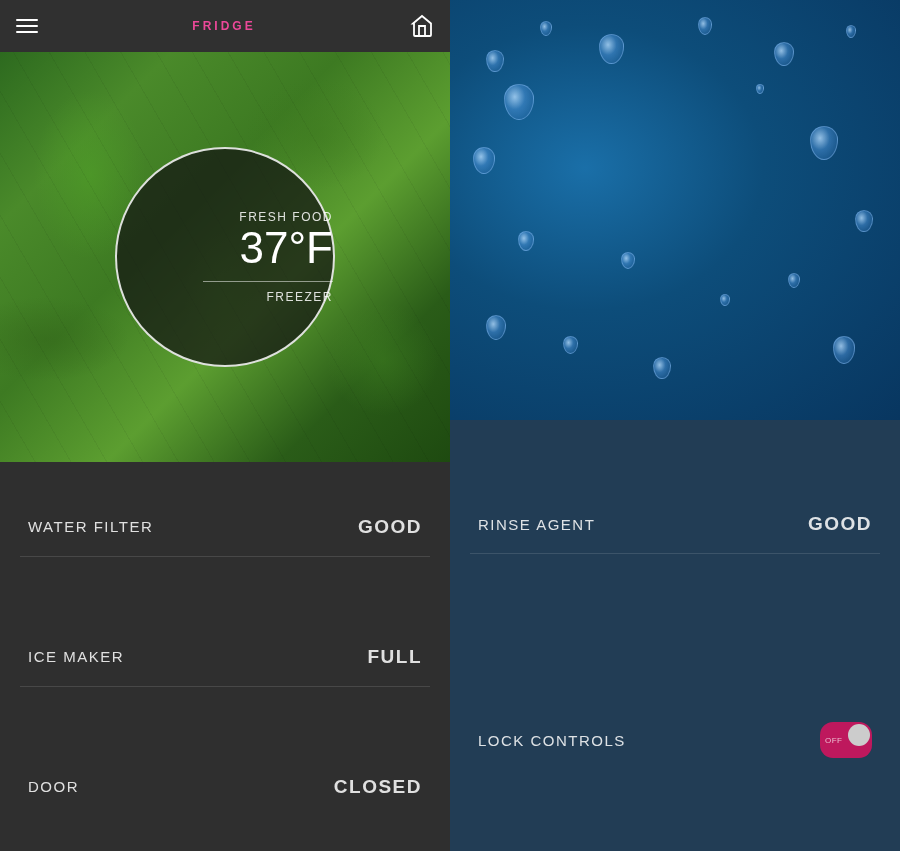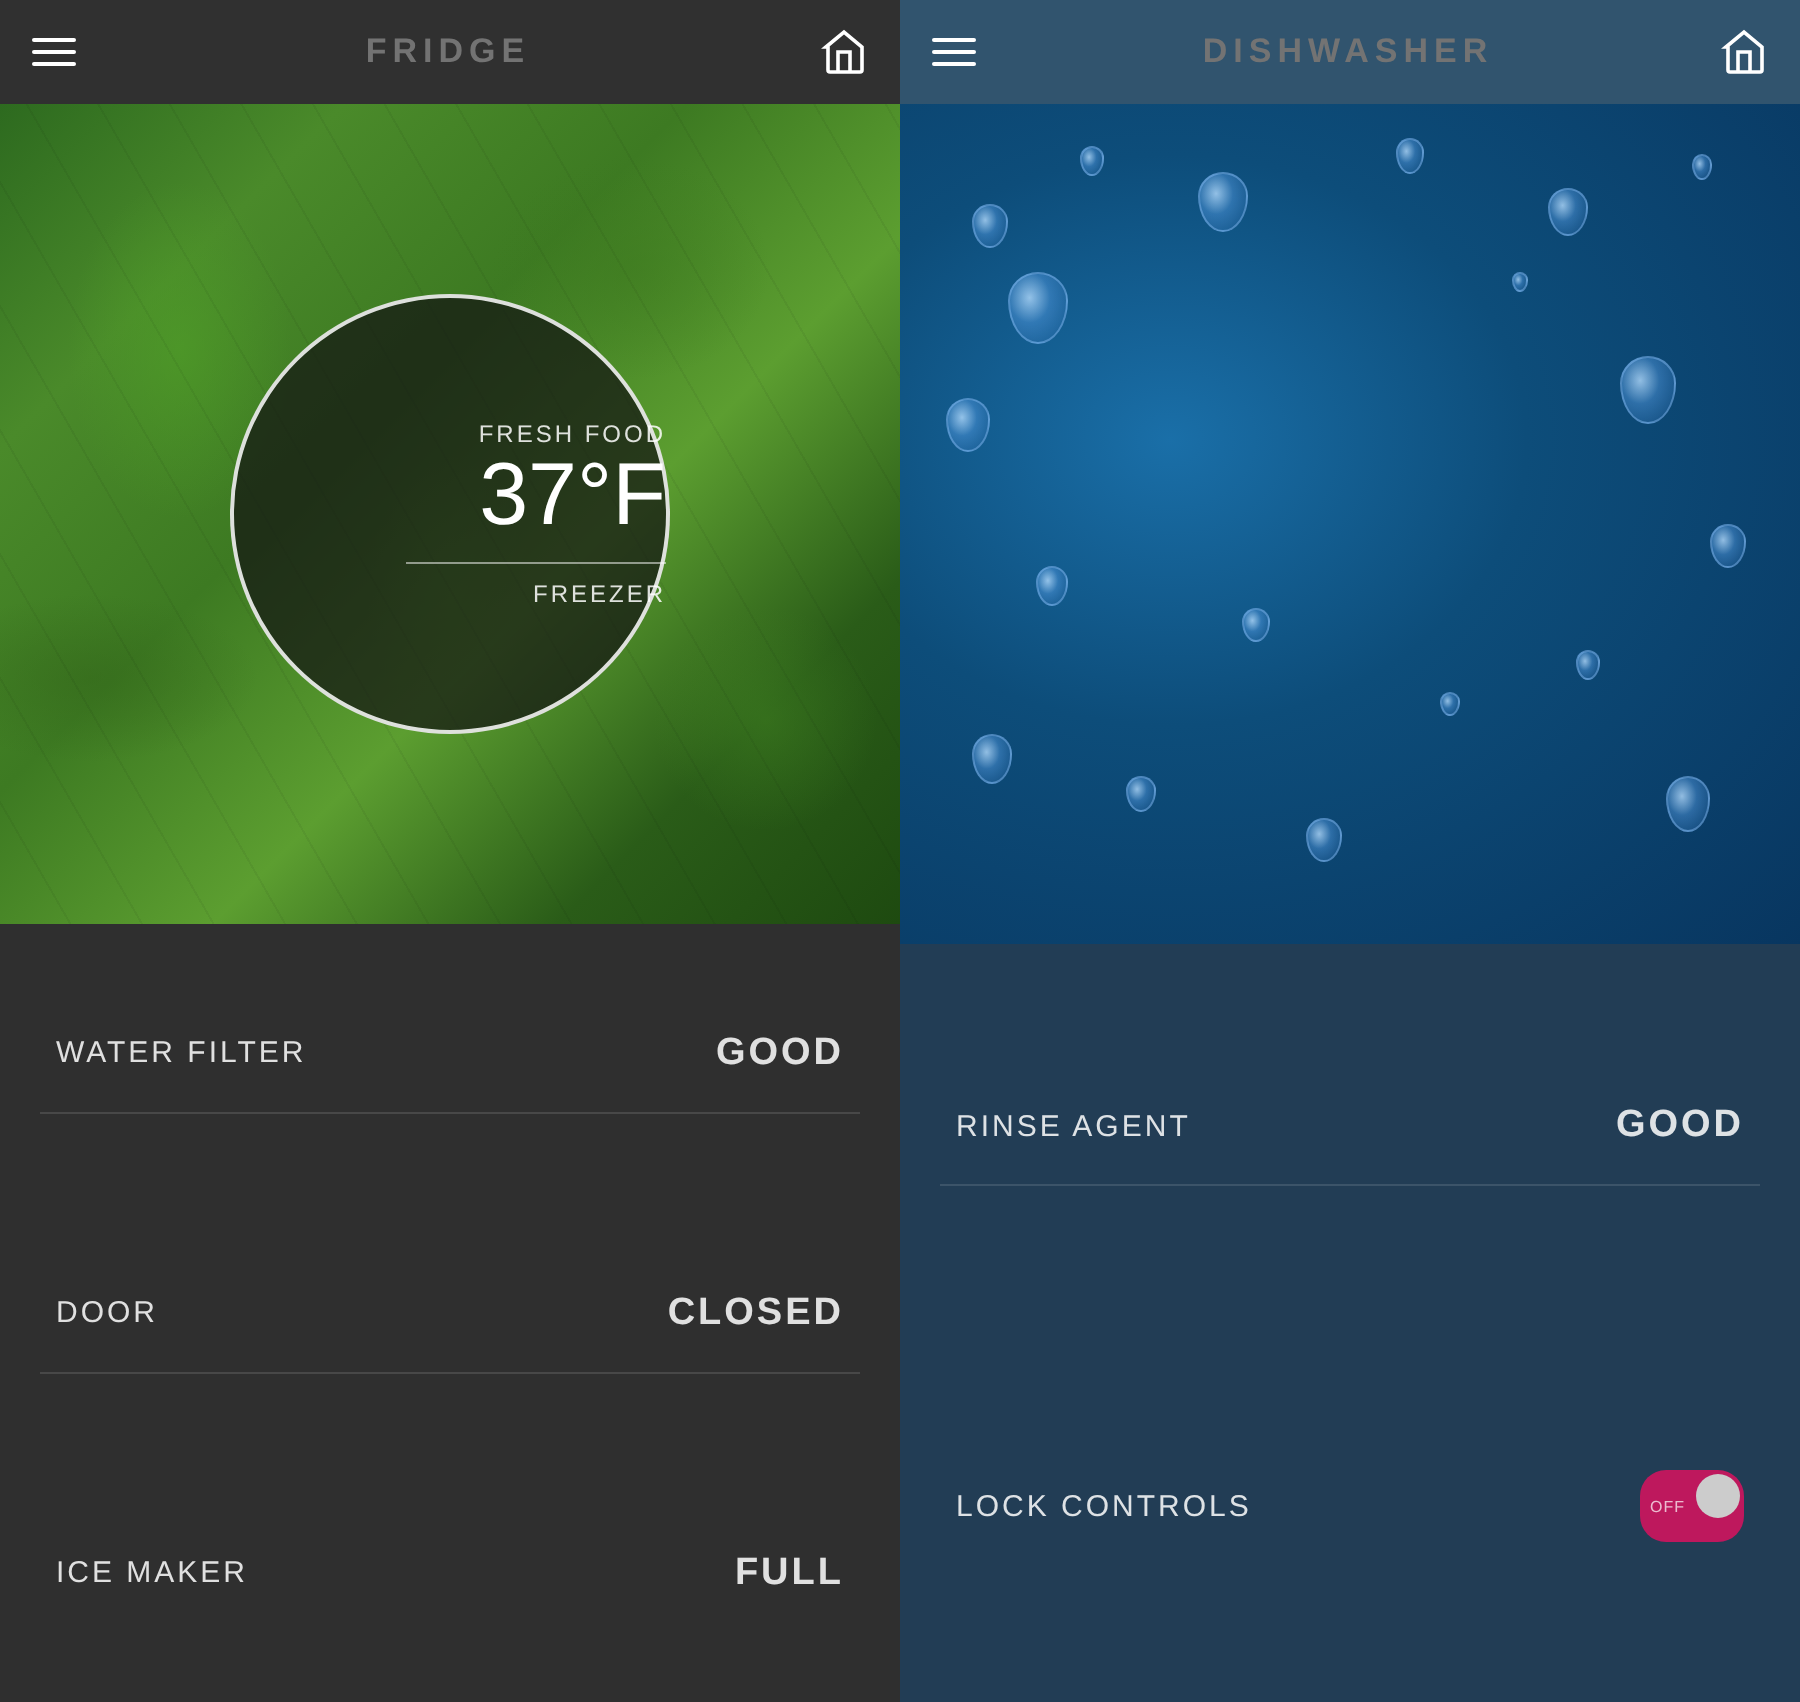--- a/index.html
+++ b/index.html
@@ -312,23 +312,23 @@
 
     .hamburger span {
       display: block;
       width: 22px;
       height: 2px;
       background: #fff;
       border-radius: 1px;
     }
 
     .header-title {
-      font-size: 17px;
+      font-size: 12px;
       letter-spacing: 3px;
-      color: #737373;
+      color: #ec4899;
       font-weight: 600;
     }
 
     .home-icon {
       width: 24px;
       height: 24px;
     }
   </style>
 </head>
 <body>
@@ -356,44 +356,32 @@
       <span class="section-label">FREEZER</span>
     </div>
   </div>
 
   <div class="left-bottom">
     <div class="status-row">
       <span class="status-label">WATER FILTER</span>
       <span class="status-value">GOOD</span>
     </div>
     <div class="status-row">
+      <span class="status-label">ICE MAKER</span>
+      <span class="status-value">FULL</span>
+    </div>
+    <div class="status-row">
       <span class="status-label">DOOR</span>
       <span class="status-value">CLOSED</span>
     </div>
-    <div class="status-row">
-      <span class="status-label">ICE MAKER</span>
-      <span class="status-value">FULL</span>
-    </div>
   </div>
 </div>
 
 <div class="right-panel">
 
-  <div class="right-header">
-    <div class="hamburger">
-      <span></span>
-        <span></span>
-        <span></span>
-    </div>
-    <span class="header-title">DISHWASHER</span>
-    <svg class="home-icon" viewBox="0 0 24 24" fill="none" stroke="white" stroke-width="1.8">
-      <path d="M3 9.5L12 2l9 7.5V21a1 1 0 01-1 1H5a1 1 0 01-1-1V9.5z"></path>
-      <path d="M9 22V12h6v10"></path>
-    </svg>
-  </div>
 
   <div class="right-bg">
 
     <div class="droplets-layer">
       <div class="droplet" style="width:18px;height:22px;left:8%;top:12%"></div>
       <div class="droplet" style="width:12px;height:15px;left:20%;top:5%"></div>
       <div class="droplet" style="width:25px;height:30px;left:33%;top:8%"></div>
       <div class="droplet" style="width:14px;height:18px;left:55%;top:4%"></div>
       <div class="droplet" style="width:20px;height:24px;left:72%;top:10%"></div>
       <div class="droplet" style="width:10px;height:13px;left:88%;top:6%"></div>

